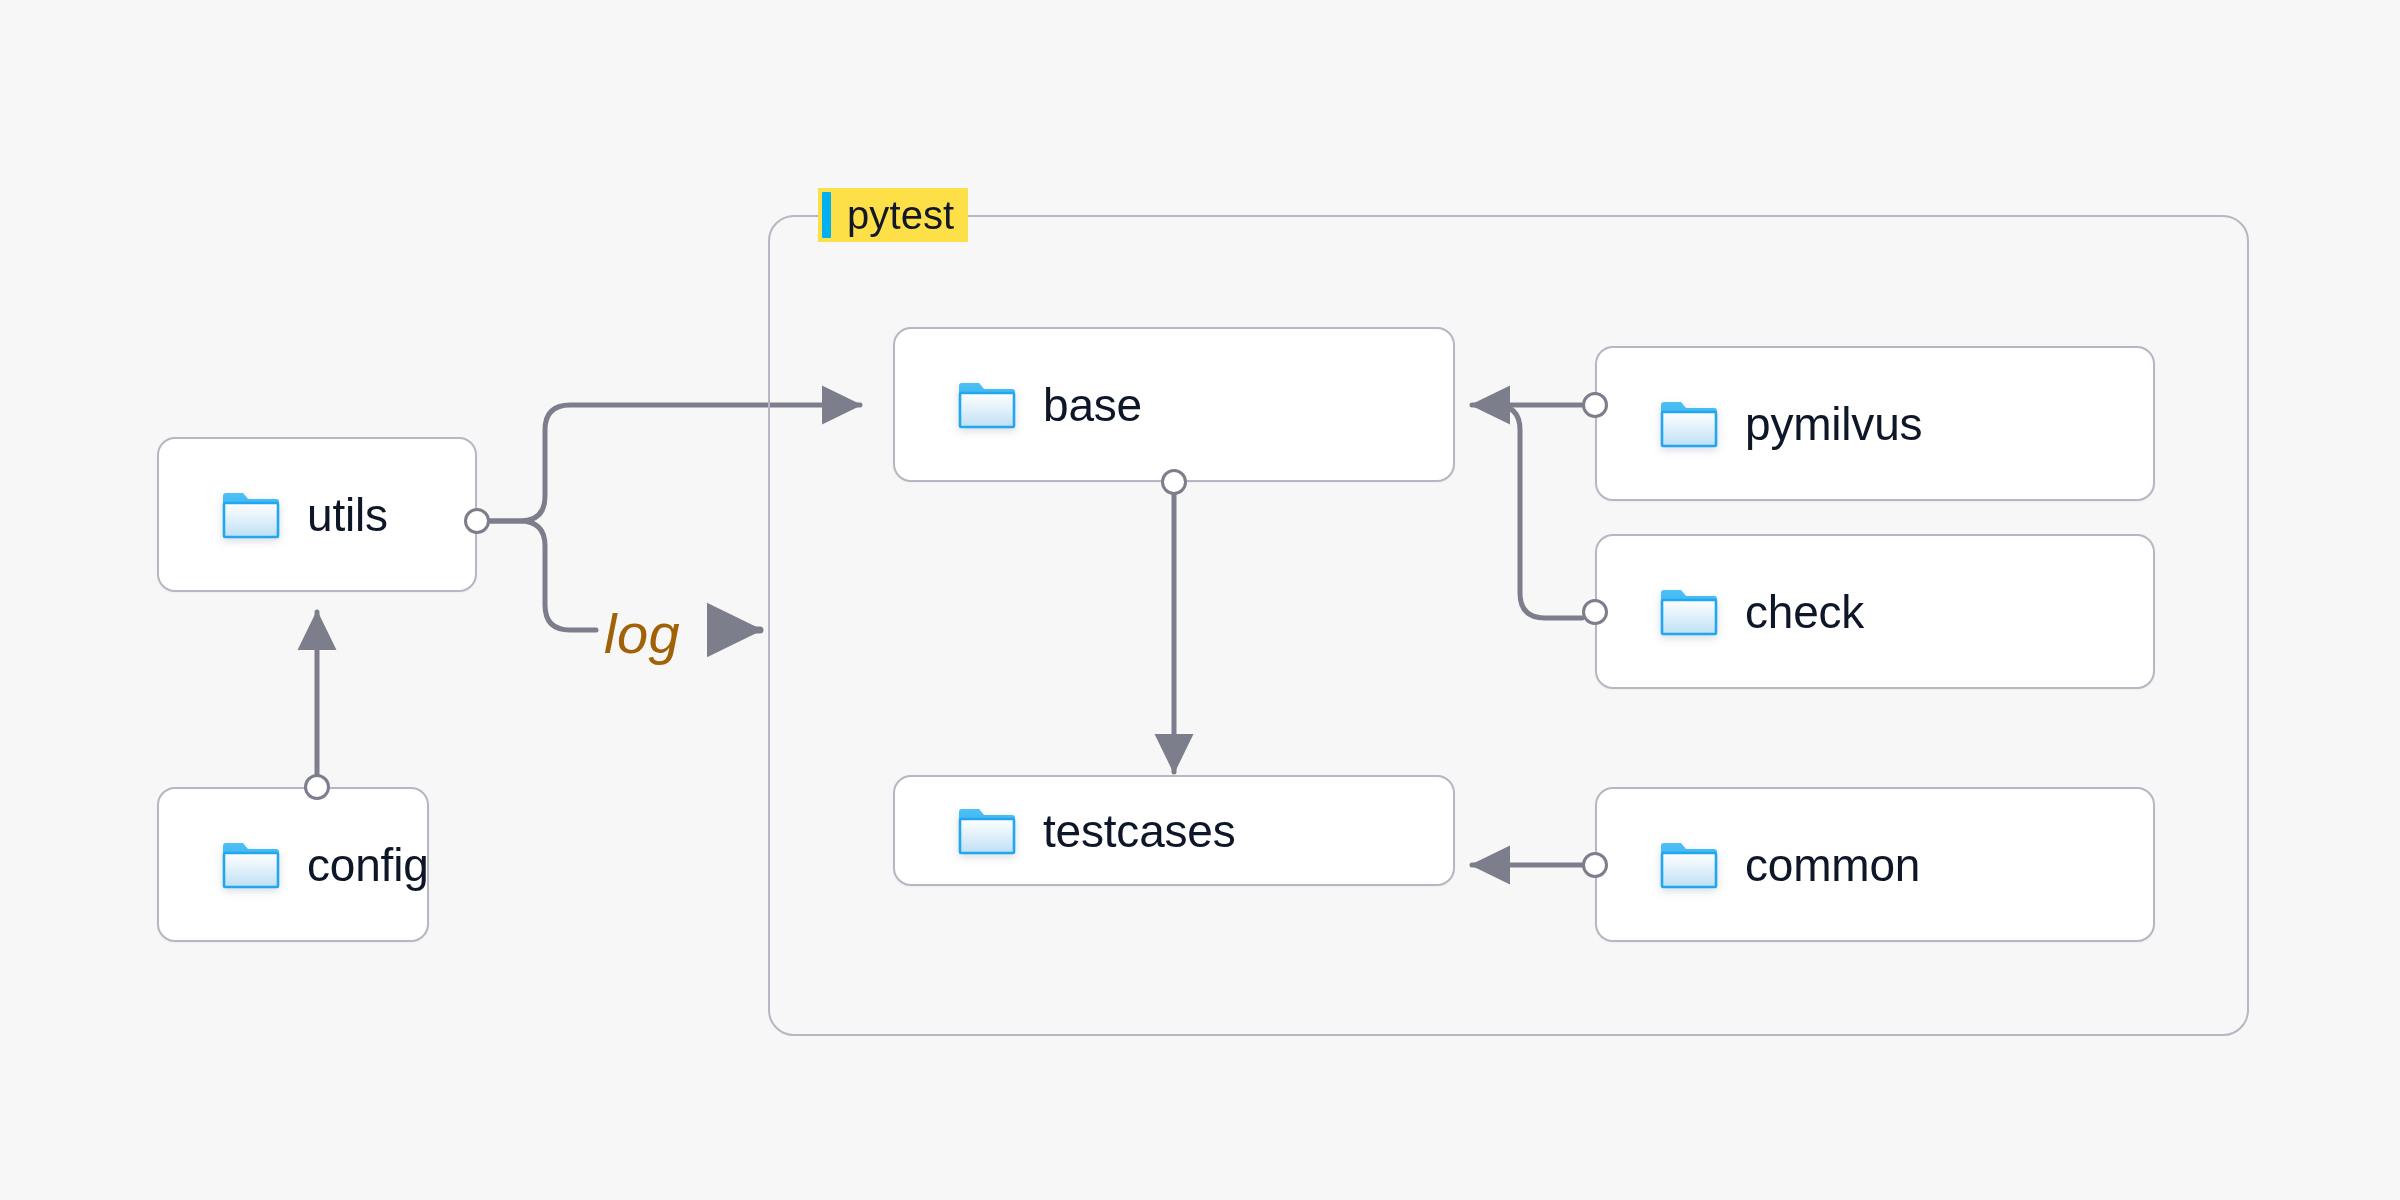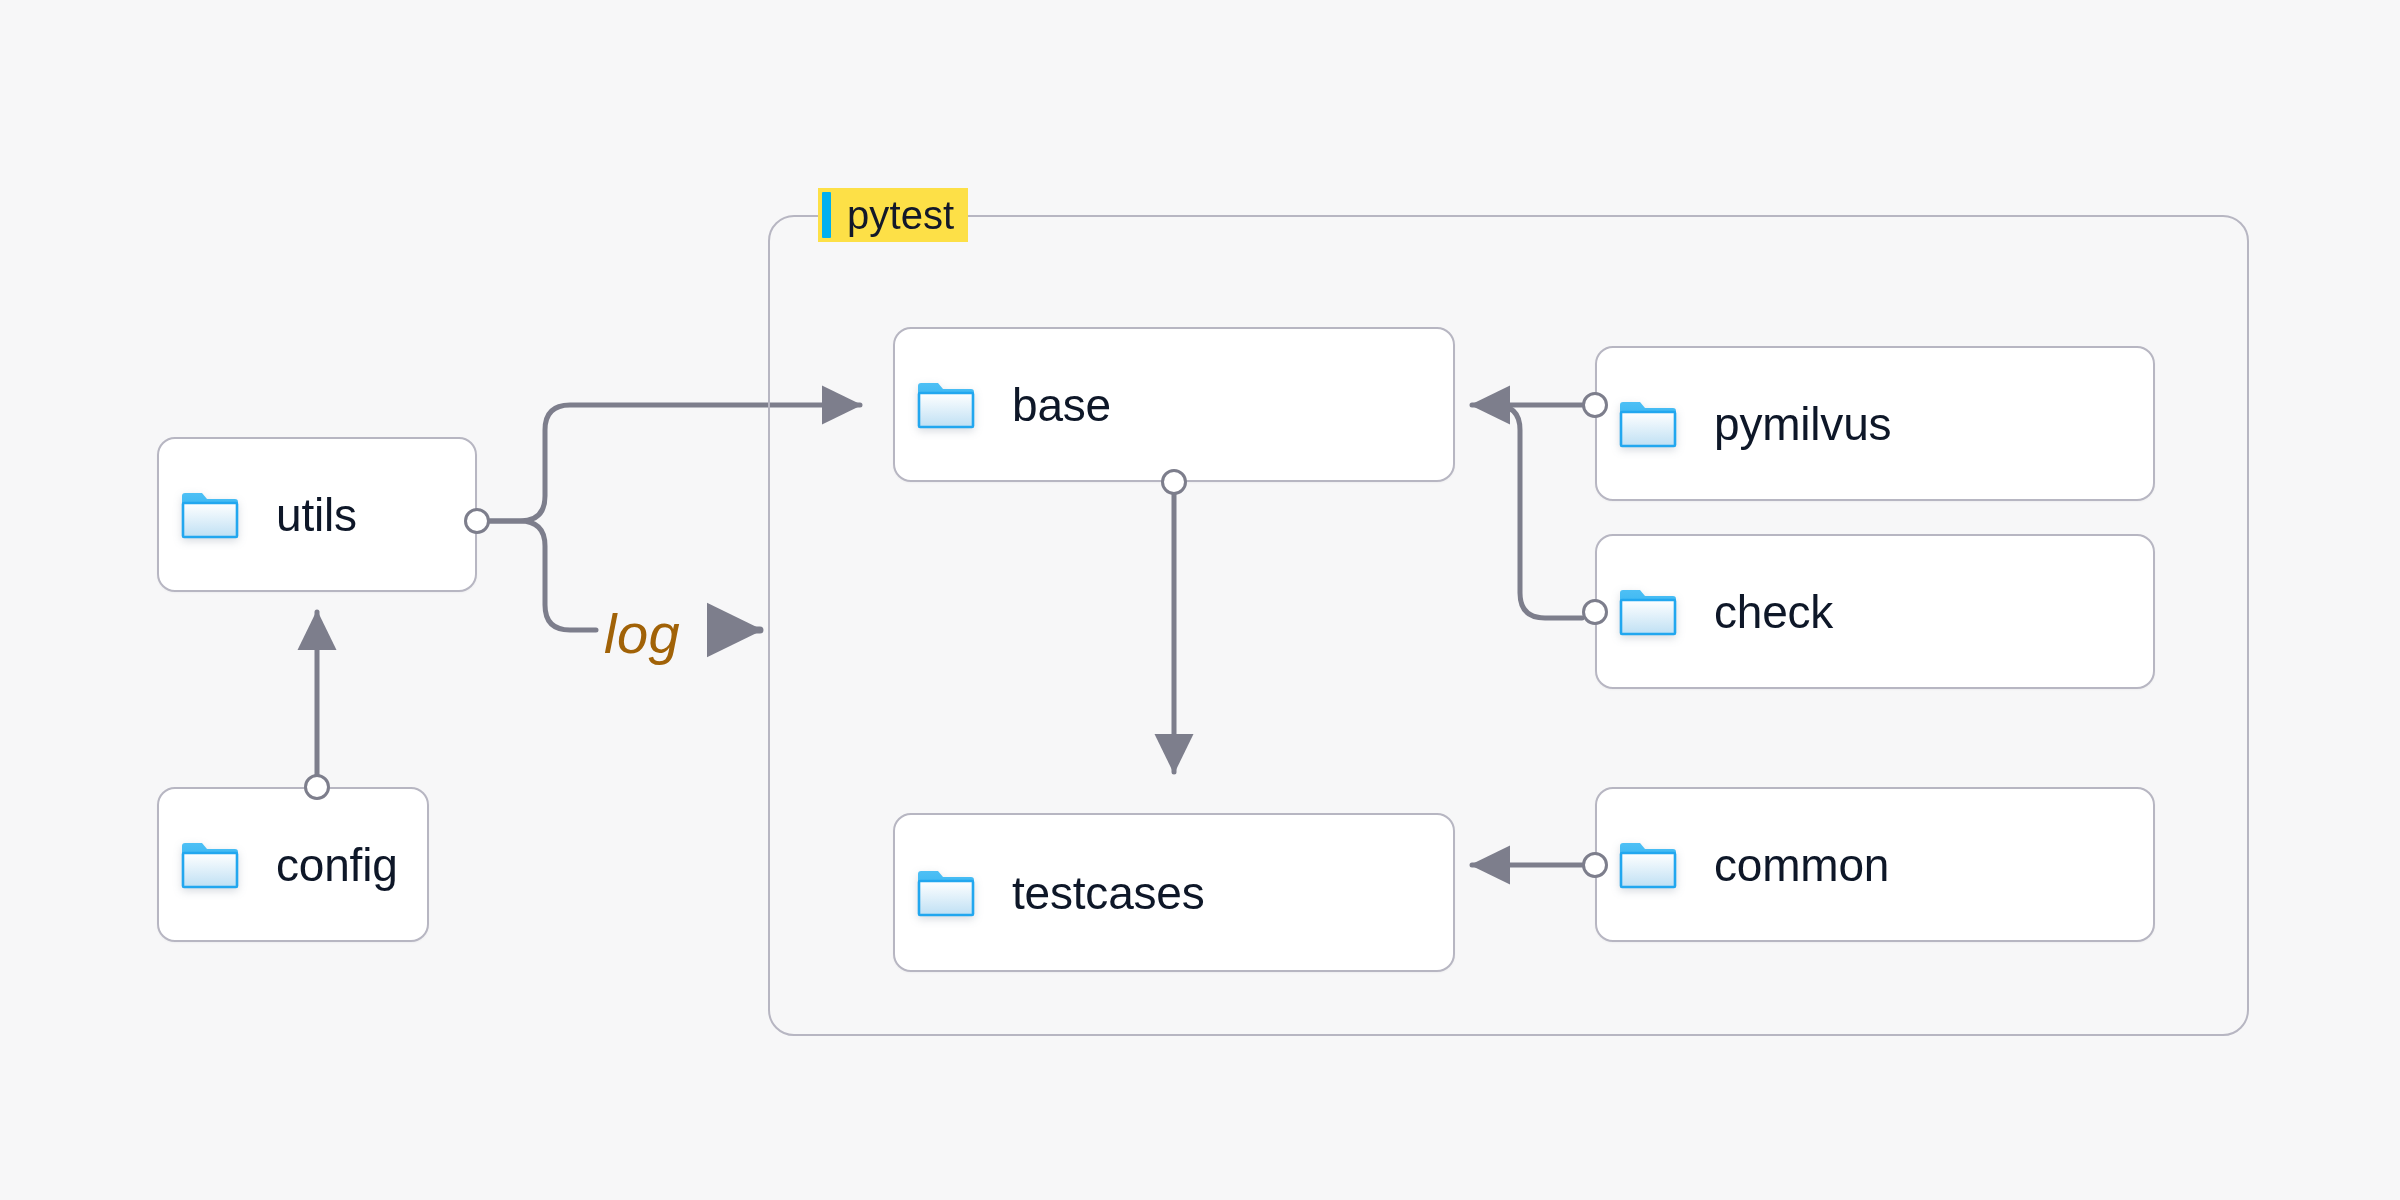--- a/index.html
+++ b/index.html
@@ -67,22 +67,22 @@
     background: #ffffff;
     border: 2px solid #b7b6c2;
     border-radius: 18px;
     display: flex;
     align-items: center;
     box-shadow: 0 1px 2px rgba(30, 30, 50, 0.04);
   }
   .node-inner {
     display: flex;
     align-items: center;
-    gap: 36px;
-    padding-left: 21px;
+    gap: 26px;
+    padding-left: 62px;
     justify-content: space-between;
   }
   .node-label {
     font-size: 46px;
     color: #0e1728;
     letter-spacing: -0.2px;
     line-height: 1;
     white-space: nowrap;
   }
   .folder-icon {
@@ -191,21 +191,21 @@
     <div class="node-inner">
       <svg class="folder-icon" viewBox="0 0 60 50">
         <path d="M2,10 L2,6 Q2,3 5,3 L22,3 L27,9 L55,9 Q58,9 58,12 L58,44 Q58,47 55,47 L5,47 Q2,47 2,44 Z" fill="url(#folderTabGrad)"></path>
         <rect x="3" y="13" width="54" height="34" rx="1" fill="url(#folderGrad)" stroke="#22a7ef" stroke-width="2.6"></rect>
       </svg>
       <span class="node-label">base</span>
     </div>
   </div>
   <div class="port" style="left:1161px; top:469px;"></div>
 
-  <div class="node" style="left:893px; top:813px; width:562px; height:159px;">
+  <div class="node" style="left:893px; top:775px; width:562px; height:111px;">
     <div class="node-inner">
       <svg class="folder-icon" viewBox="0 0 60 50">
         <path d="M2,10 L2,6 Q2,3 5,3 L22,3 L27,9 L55,9 Q58,9 58,12 L58,44 Q58,47 55,47 L5,47 Q2,47 2,44 Z" fill="url(#folderTabGrad)"></path>
         <rect x="3" y="13" width="54" height="34" rx="1" fill="url(#folderGrad)" stroke="#22a7ef" stroke-width="2.6"></rect>
       </svg>
       <span class="node-label">testcases</span>
     </div>
   </div>
 
   <div class="node" style="left:1595px; top:346px; width:560px; height:155px;">

